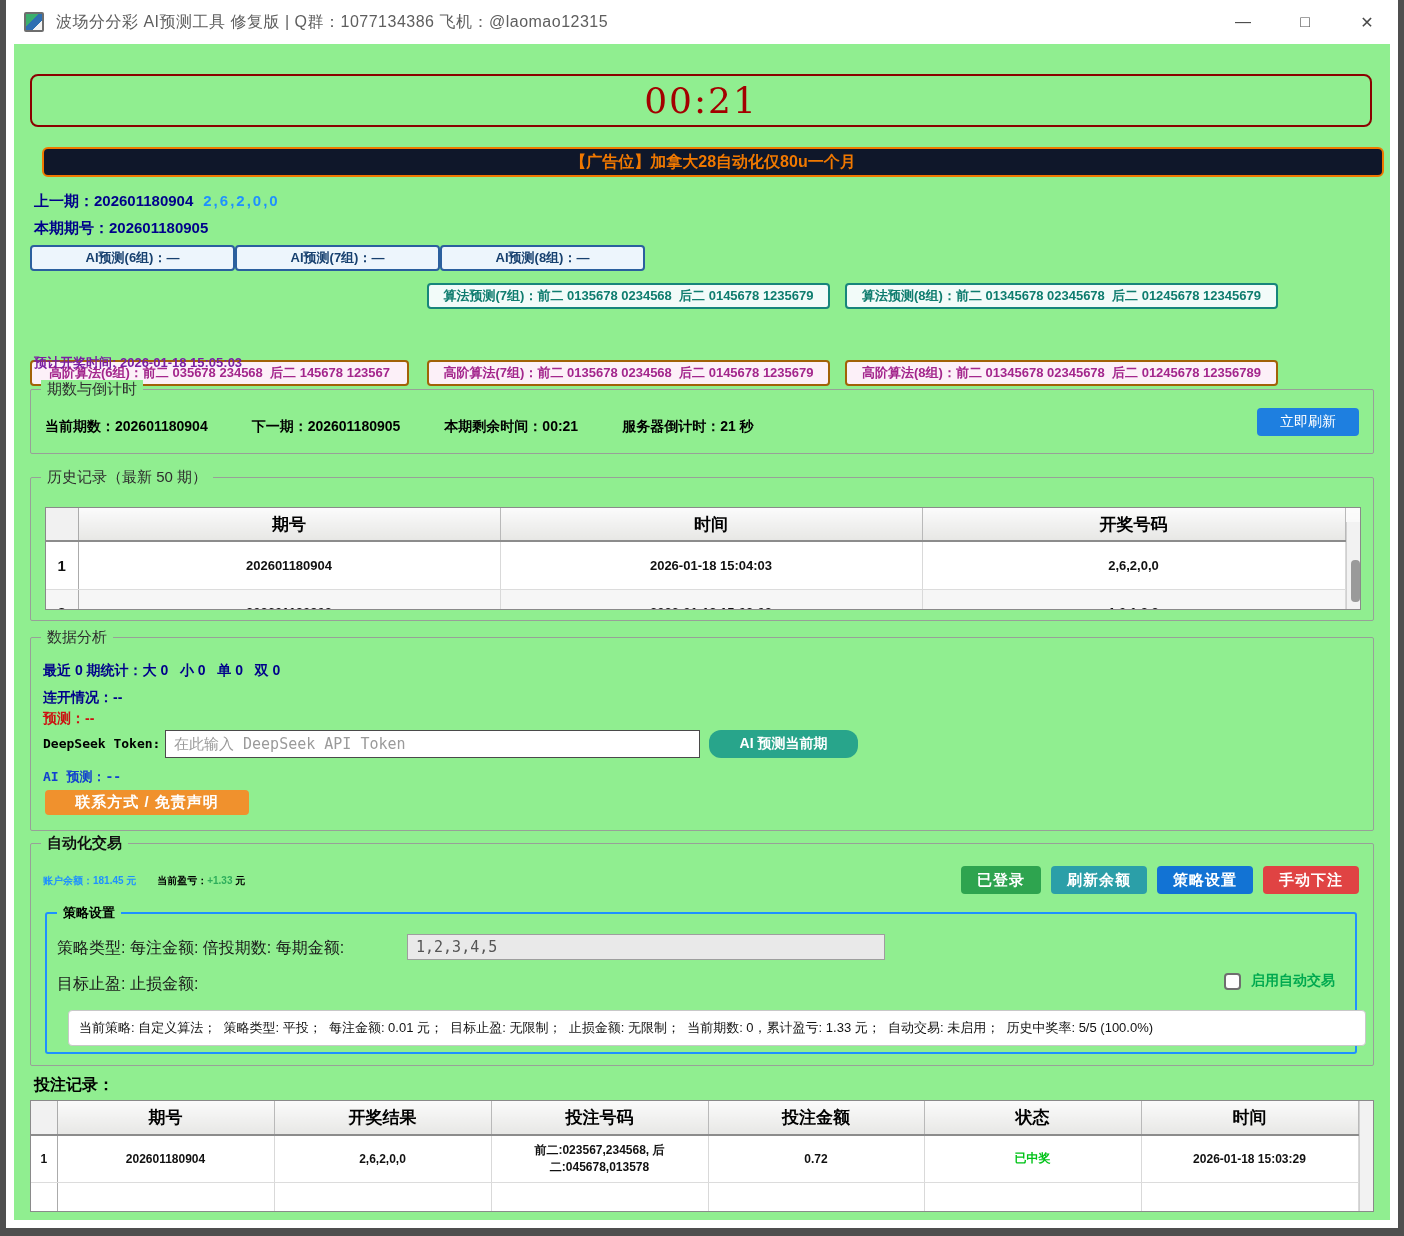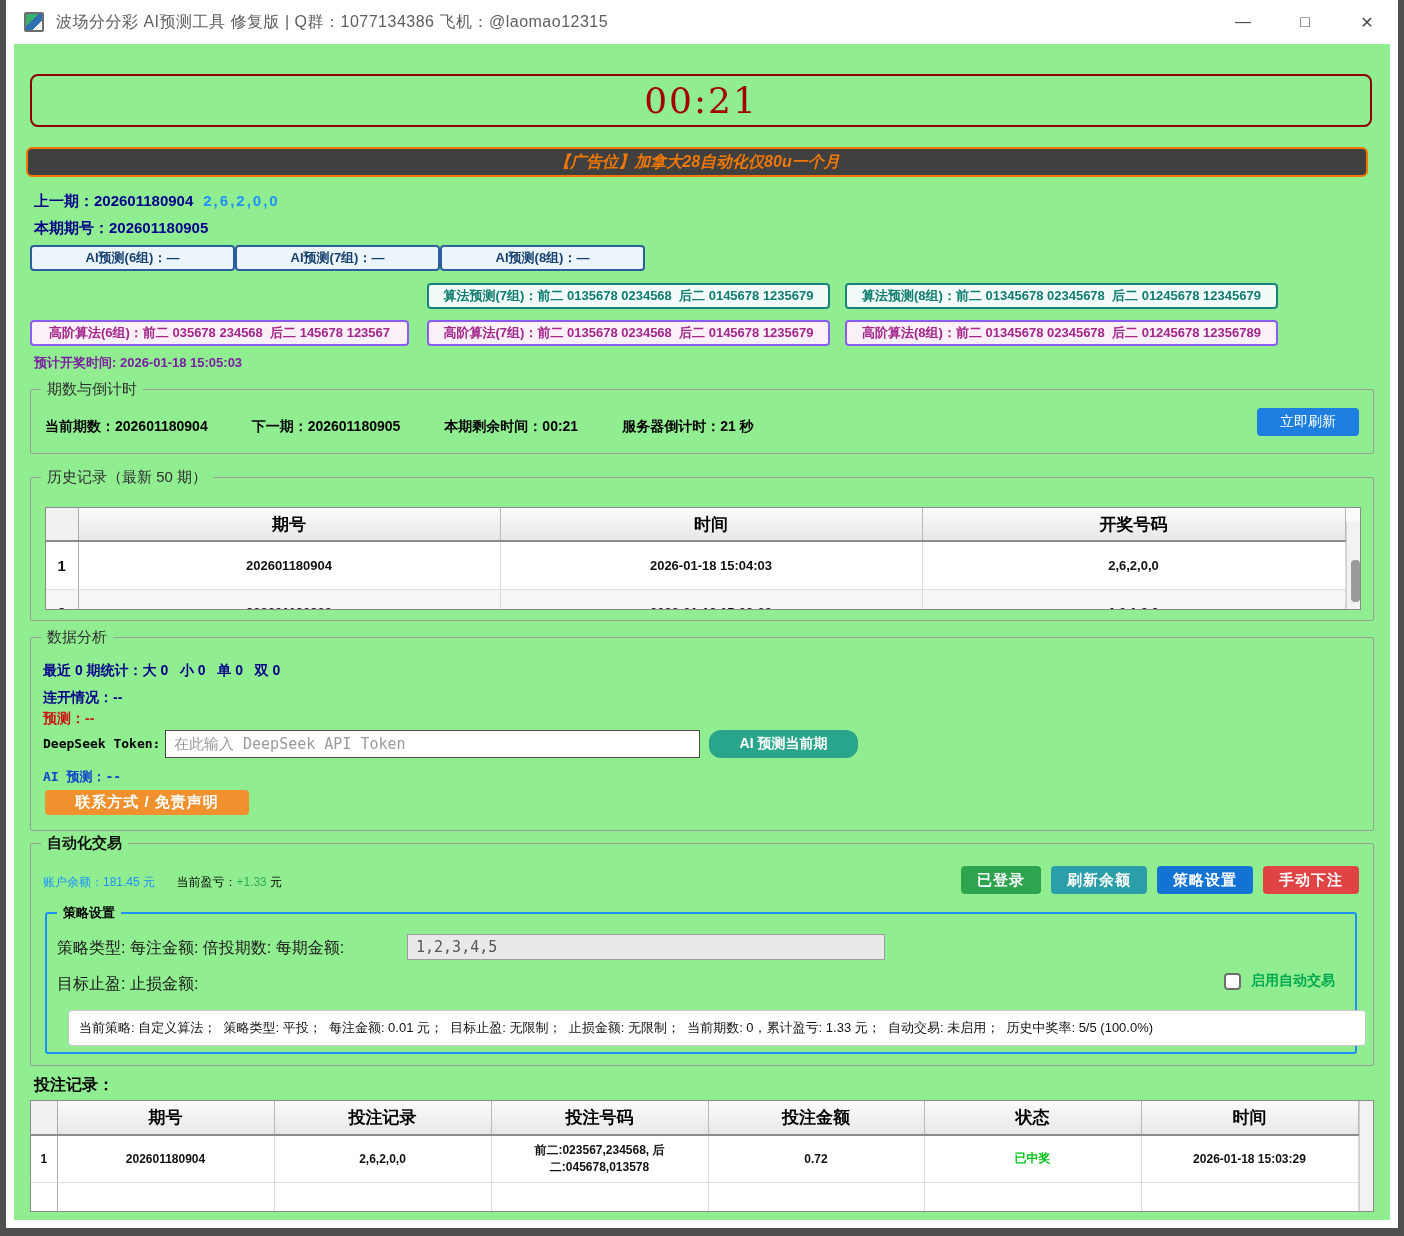--- a/index.html
+++ b/index.html
@@ -16,40 +16,40 @@
   .win-btn { width:62px; height:44px; display:flex; align-items:center; justify-content:center; font-size:16px; color:#4A4A4A; }
 
   
   .content { position:absolute; top:44px; left:8px; width:1376px; height:1176px; background:#90EE90; }
   .abs { position:absolute; }
 
   
   .countdown-box { left:16px; top:30px; width:1342px; height:53px; border:2px solid #8B0000; border-radius:8px;
                    display:flex; align-items:center; justify-content:center; }
   .countdown-text { font-family:"DejaVu Serif","Liberation Serif",serif; font-size:36px; color:#A30000; letter-spacing:2px; }
-  .ad-banner { left:12px; top:103px; width:1342px; height:30px; background:#404040; border:2px solid #F07800; border-radius:6px;
-               display:flex; align-items:center; justify-content:center;font-style:italic; }
+  .ad-banner { left:28px; top:103px; width:1342px; height:30px; background:#0f172a; border:2px solid #F07800; border-radius:6px;
+               display:flex; align-items:center; justify-content:center; }
   .ad-text { color:#F07800; font-weight:bold; font-size:16px; }
 
   
   .navy { color:#00008B; font-weight:bold; }
   .prev-line { left:20px; top:148px; font-size:15px; }
   .prev-nums { color:#1E90FF; font-weight:bold; margin-left:10px; letter-spacing:2px; }
   .cur-line { left:20px; top:175px; font-size:15px; }
 
   
   .ai-row { left:16px; top:201px; display:flex; gap:0; }
   .ai-btn { width:205px; height:26px; background:#EDF5FC; border:2px solid #2B5F9E; border-radius:4px;
             color:#17406F; font-weight:bold; font-size:13px; display:flex; align-items:center; justify-content:center; }
 
   
   .algo-box { height:26px; border-radius:4px; display:flex; align-items:center; justify-content:center;
               font-weight:bold; font-size:13px; white-space:pre; }
   .algo-teal { background:#F2FBF9; border:2px solid #17857B; color:#0E7C6E; }
-  .algo-mag  { background:#FCF0F8; border:2px solid #8b5cf6; color:#A3268C; }
+  .algo-mag  { background:#FCF0F8; border:2px solid #a16207; color:#A3268C;margin-top:40px; }
   .a1 { left:16px;  width:379px; } .a2 { left:413px; width:403px; } .a3 { left:831px; width:433px; }
   .row-algo1 { top:239px; } .row-algo2 { top:276px; }
 
   .expected-line { left:20px; top:310px; color:#7B1FA2; font-weight:bold; font-size:13px; }
 
   
   .fieldset { border:1px solid #98A098; border-radius:2px; }
   .legend { position:absolute; top:-10px; left:10px; background:#90EE90; padding:0 6px; font-size:15px; color:#2E2E2E; }
 
   .fs-period { left:16px; top:345px; width:1344px; height:65px; }
@@ -81,21 +81,21 @@
   .token-input::placeholder { color:#9A9A9A; }
   .btn-ai-predict { position:absolute; left:678px; top:92px; width:149px; height:28px; background:#28A58B; border-radius:12px;
                     color:#fff; font-weight:bold; font-size:14px; display:flex; align-items:center; justify-content:center; }
   .ai-result { position:absolute; left:12px; top:130px; color:#1140CF; font-weight:bold; font-size:13px; font-family:"DejaVu Sans Mono",monospace; }
   .btn-contact { position:absolute; left:14px; top:152px; width:204px; height:25px; background:#F0912D; border-radius:4px;
                  color:#fff; font-weight:bold; font-size:15px; display:flex; align-items:center; justify-content:center; letter-spacing:1px; }
 
   
   .fs-trading { left:16px; top:799px; width:1344px; height:223px; }
   .fs-trading > .legend { font-weight:bold; color:#111; }
-  .bal-row { position:absolute; left:12px; top:30px; font-size:12px; font-weight:normal; }
+  .bal-row { position:absolute; left:12px; top:30px; font-size:10px; font-weight:bold; }
   .bal-blue { color:#1E90FF; }
   .pnl-label { color:#000; margin-left:18px; }
   .pnl-green { color:#2EAD5B; }
   .trade-btns { position:absolute; right:14px; top:22px; display:flex; gap:10px; }
   .tbtn { height:28px; border-radius:4px; color:#fff; font-weight:bold; font-size:15px;
           display:flex; align-items:center; justify-content:center; padding:0 16px; letter-spacing:1px; }
   .btn-login { background:#2EA44F; } .btn-balref { background:#2B9FA8; } .btn-strat { background:#1273D4; } .btn-manual { background:#E04343; }
 
   .fs-strategy { position:absolute; left:14px; top:68px; width:1312px; height:142px; border:2px solid #1E90FF; border-radius:3px; }
   .fs-strategy > .legend { top:-10px; font-size:13px; font-weight:bold; color:#000; }
@@ -263,21 +263,21 @@
             <col style="width:217px">
             <col style="width:216px">
             <col style="width:217px">
             <col style="width:217px">
             <col style="width:17px">
           </colgroup>
         <tbody>
             <tr>
           <th class="rownum"></th>
           <th>期号</th>
-          <th>投注记录</th>
+          <th>开奖结果</th>
           <th>投注号码</th>
           <th>投注金额</th>
           <th>状态</th>
           <th>时间</th>
           <th rowspan="3" style="padding:0;border-bottom:none;">
             <div class="vscroll" style="position:relative;width:100%;height:110px;"></div>
           </th>
         </tr>
         <tr class="bet-row">
           <td class="rownum">1</td>

